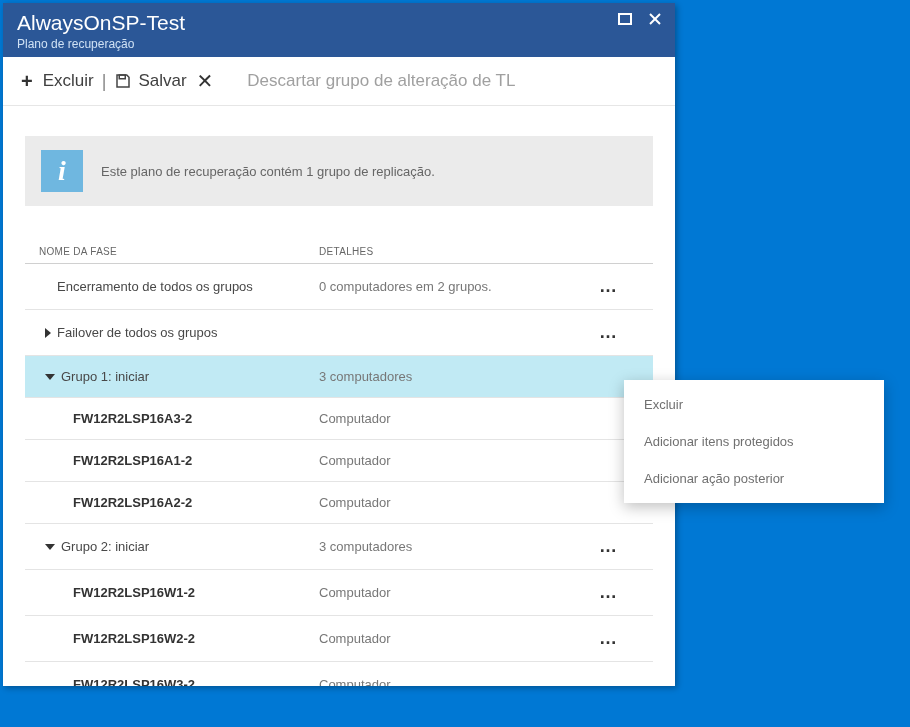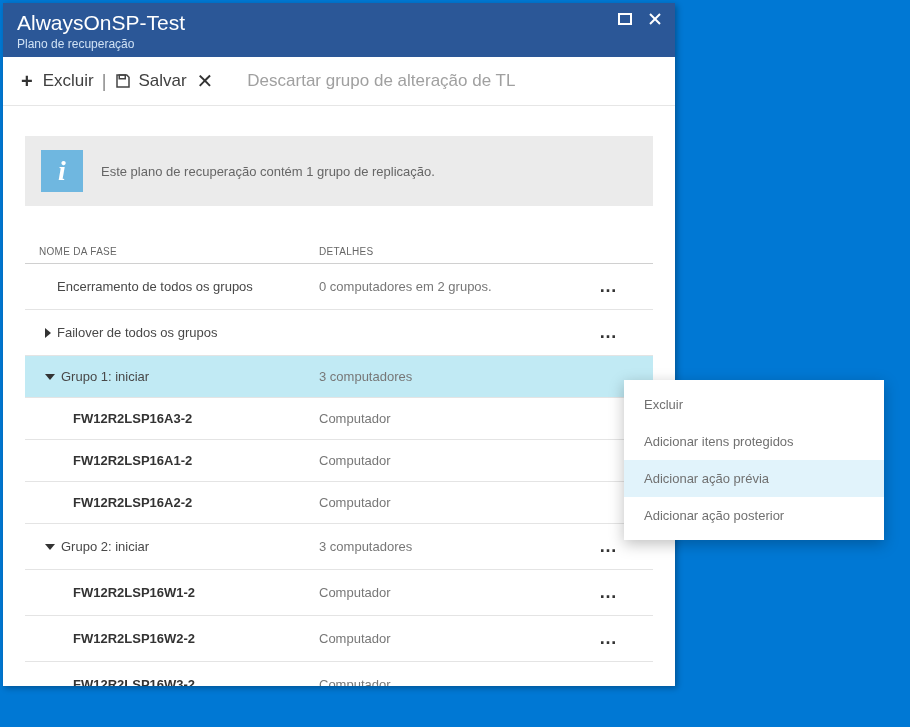--- a/index.html
+++ b/index.html
@@ -330,15 +330,14 @@
             <div class="row-actions"><span>…</span></div>
           </div>
         </div>
     </div>
   </div>
 </div>
 
 <div class="context-menu" id="context-menu">
     <div class="menu-item">Excluir</div>
     <div class="menu-item">Adicionar itens protegidos</div>
-    <div class="menu-item hover">Adicionar ação prévia</div>
     <div class="menu-item">Adicionar ação posterior</div>
   </div>
 
 </body></html>

